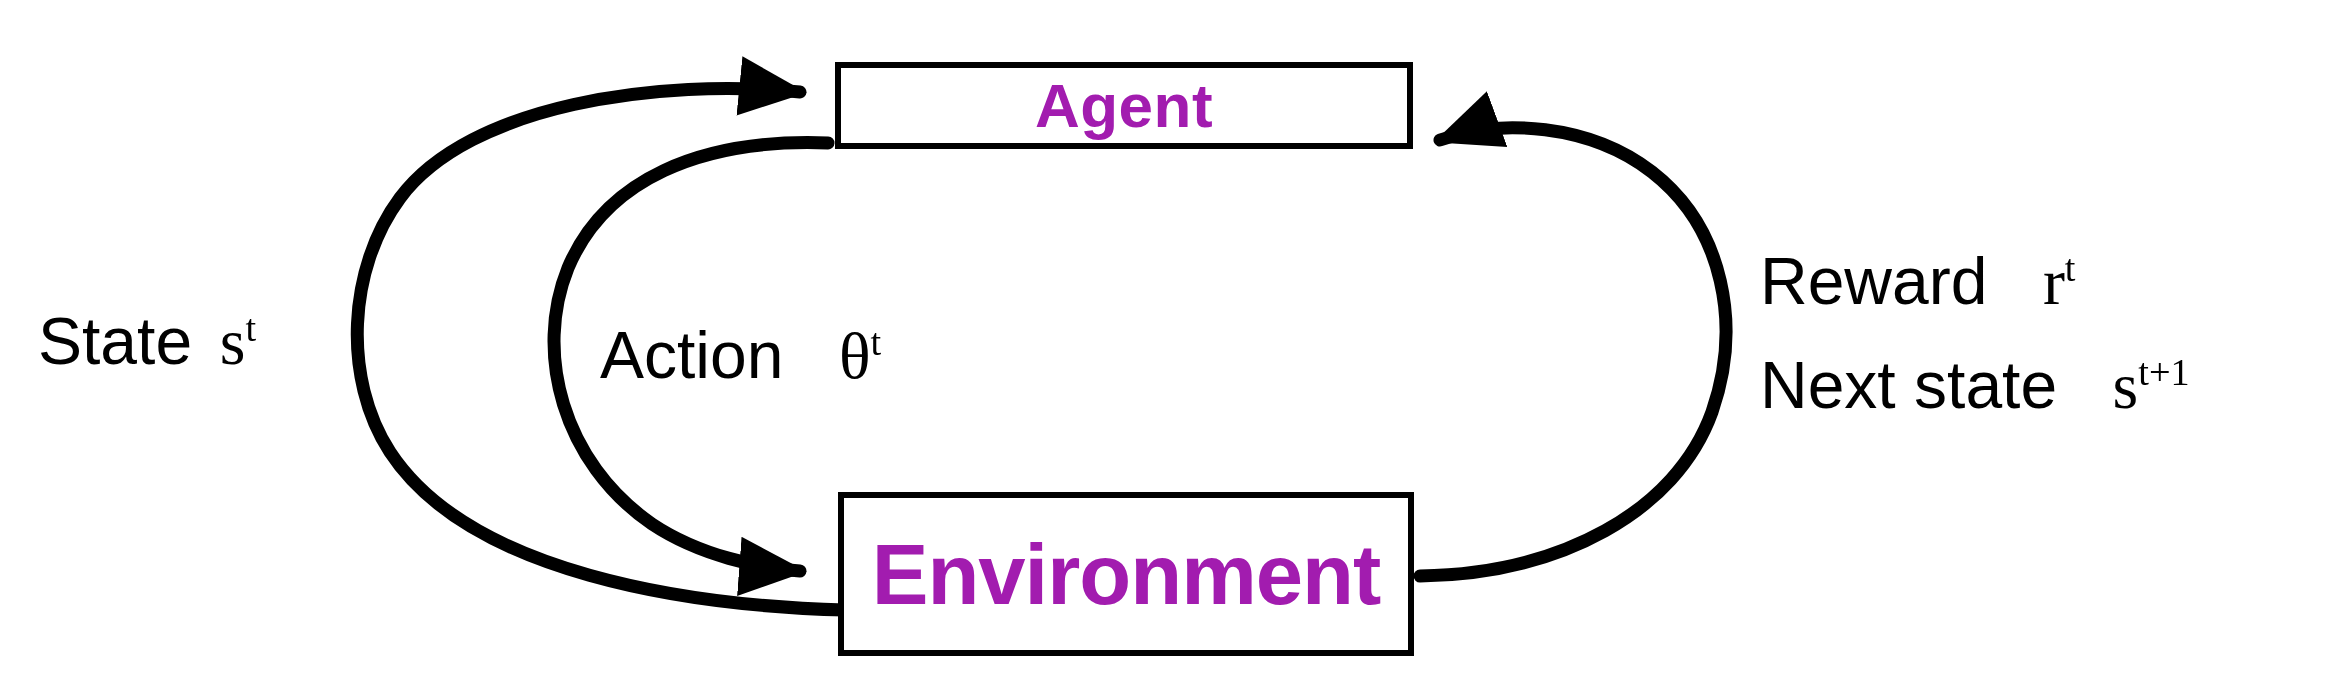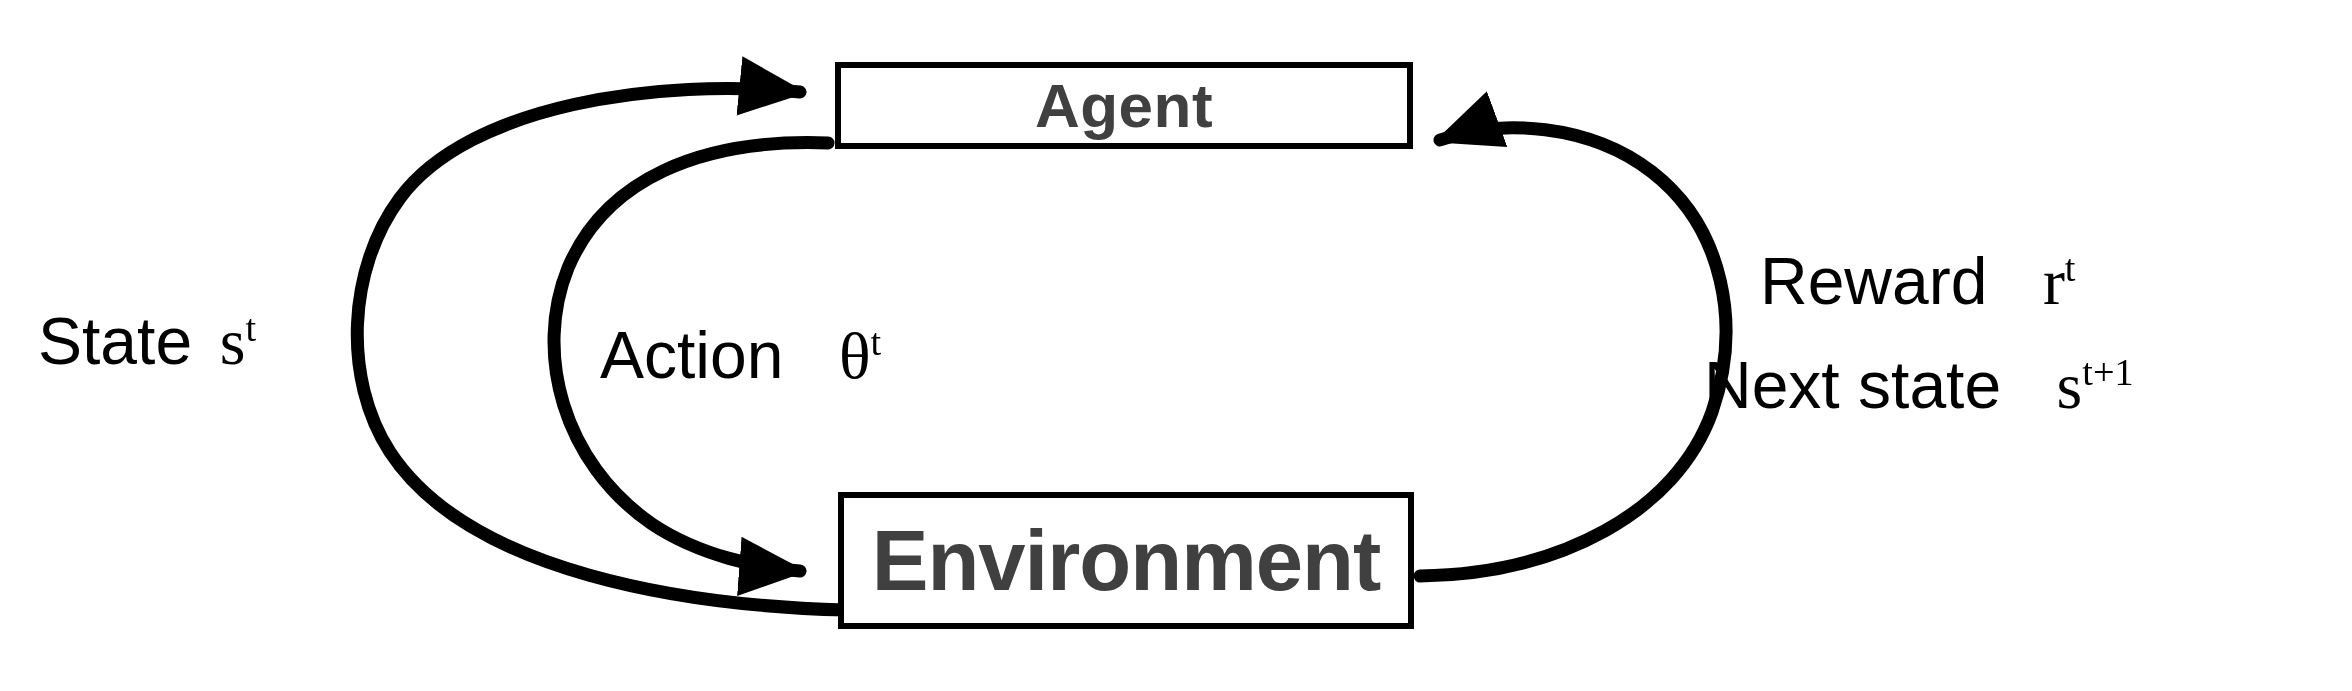--- a/index.html
+++ b/index.html
@@ -29,39 +29,39 @@
     box-sizing: border-box;
     background: #ffffff;
     border: 6px solid #000000;
     display: flex;
     align-items: center;
     justify-content: center;
   }
   .node-label {
     font-family: "Liberation Sans", sans-serif;
     font-weight: bold;
-    color: #404040;
+    color: #a21caf;
     white-space: nowrap;
     line-height: 1;
   }
   #agent-box {
     left: 835px;
     top: 62px;
     width: 578px;
     height: 87px;
   }
   #agent-box .node-label {
     font-size: 62px;
     letter-spacing: 0.5px;
   }
   #environment-box {
     left: 838px;
     top: 492px;
     width: 576px;
-    height: 137px;
+    height: 164px;
   }
   #environment-box .node-label {
     font-size: 85px;
     letter-spacing: -1px;
   }
   
   .edge-label {
     position: absolute;
     color: #000000;
     white-space: nowrap;
@@ -95,21 +95,21 @@
     left: 600px;
     top: 322px;
     font-size: 66px;
   }
   #label-reward {
     left: 1760px;
     top: 248px;
     font-size: 66px;
   }
   #label-next-state {
-    left: 1704px;
+    left: 1760px;
     top: 352px;
     font-size: 66px;
   }
 </style>
 </head>
 <body>
 
 <div id="canvas">
 
   <svg id="diagram-svg" viewBox="0 0 2352 691" xmlns="http://www.w3.org/2000/svg">

